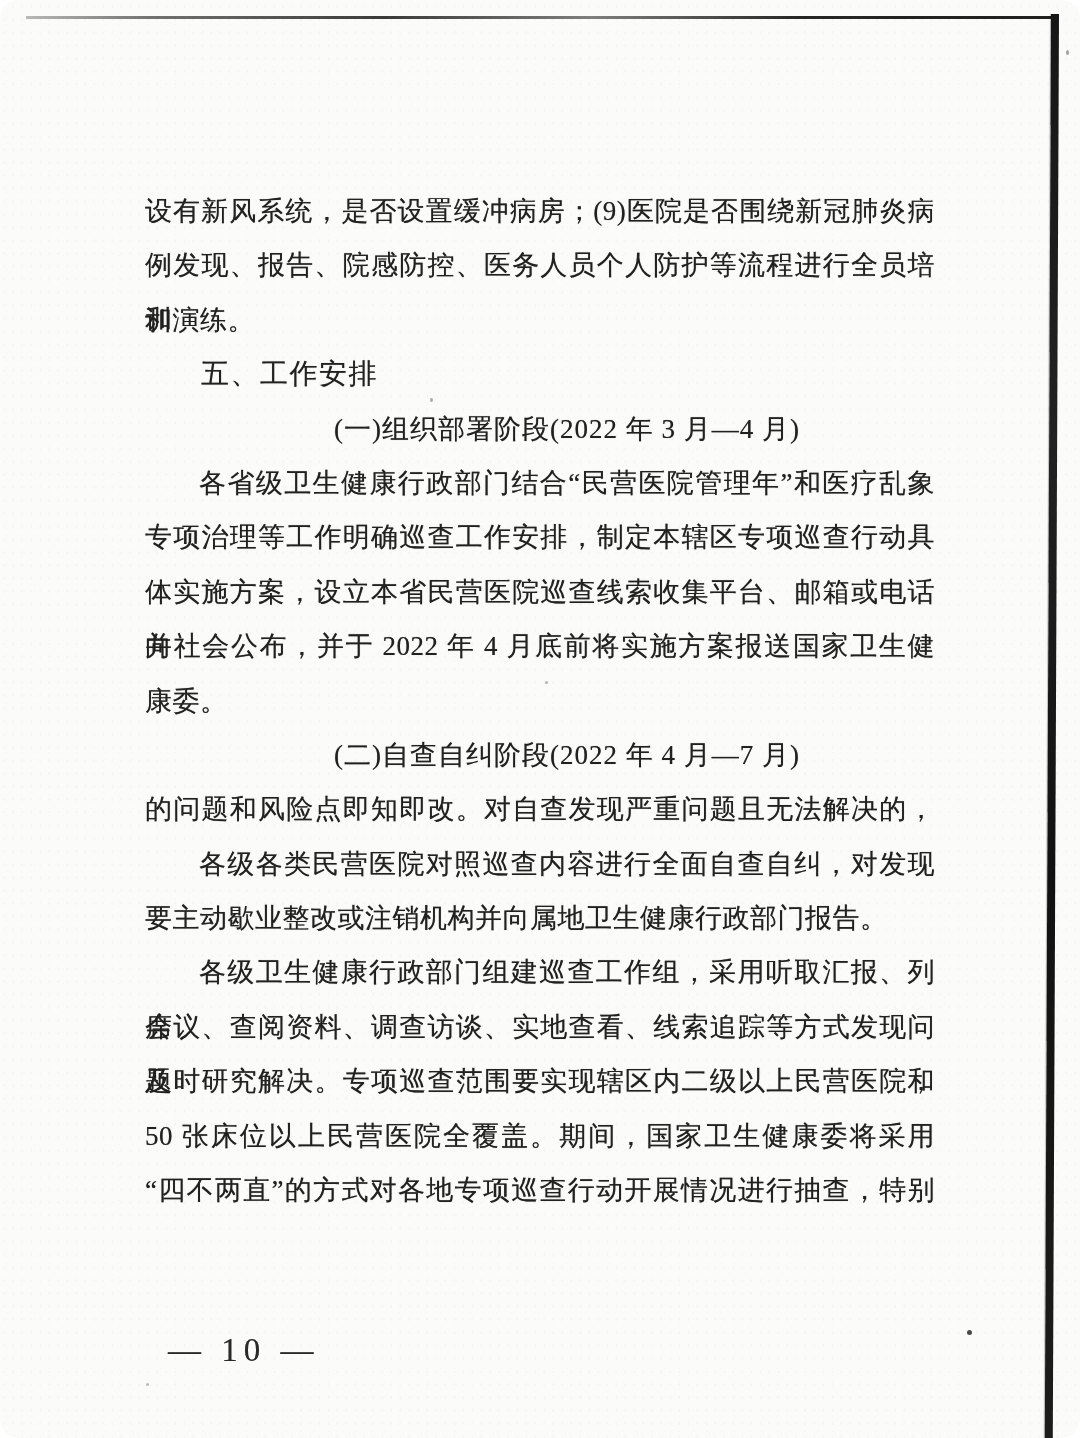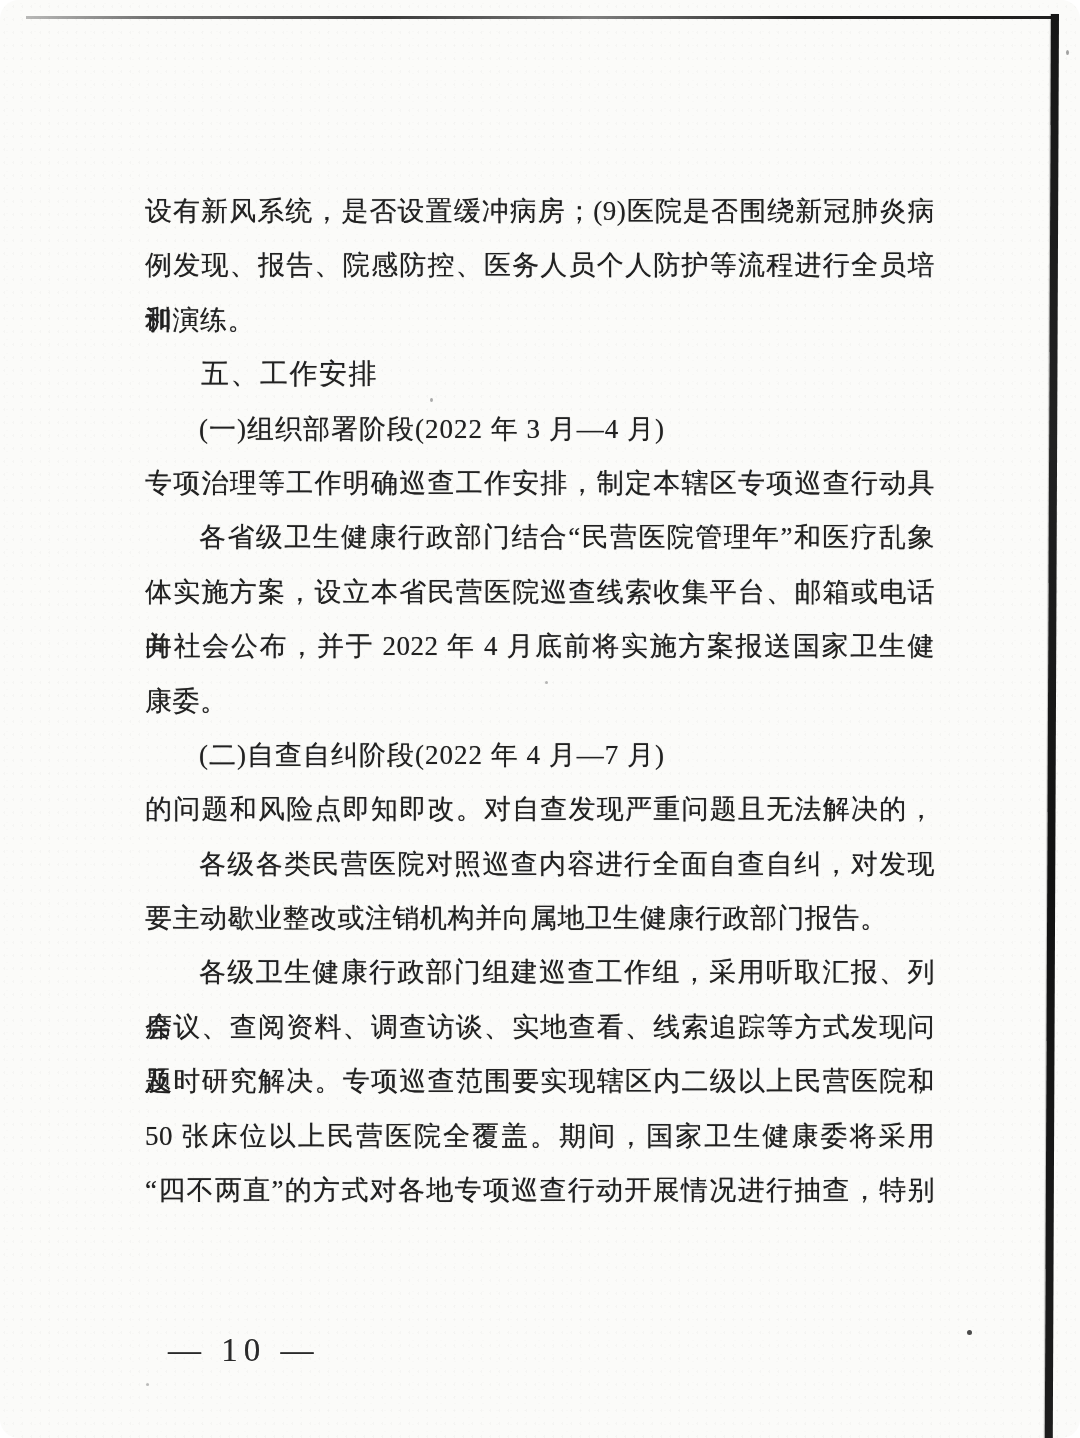--- a/index.html
+++ b/index.html
@@ -68,21 +68,21 @@
     text-align-last: justify;
     text-justify: inter-character;
   }
   .ind { text-indent: 2em; }
   .h1 {
     font-family: "Liberation Sans", "DejaVu Sans", sans-serif;
     font-weight: normal;
     letter-spacing: 1.5px;
     font-size: 28px;
   }
-  .h2 { letter-spacing: 1px; }
+  .h2 { letter-spacing: 1px; text-align: center; }
   .footer-pageno {
     position: absolute;
     left: 168px;
     top: 1332px;
     font-size: 33px;
     color: #2a2a2a;
     letter-spacing: 6px;
     text-shadow: 0 0 0.6px rgba(20,20,20,0.5);
   }
   .speckle {
@@ -103,22 +103,22 @@
 
   <div class="top-rule"></div>
   <div class="right-rule"></div>
 
   <div class="content">
     <div class="ln jf">设有新风系统，是否设置缓冲病房；(9)医院是否围绕新冠肺炎病</div>
     <div class="ln jf">例发现、报告、院感防控、医务人员个人防护等流程进行全员培训</div>
     <div class="ln">和演练。</div>
     <div class="ln h1 ind">五、工作安排</div>
     <div class="ln h2 ind">(一)组织部署阶段(2022 年 3 月—4 月)</div>
+    <div class="ln jf ind">各省级卫生健康行政部门结合“民营医院管理年”和医疗乱象</div>
     <div class="ln jf">专项治理等工作明确巡查工作安排，制定本辖区专项巡查行动具</div>
-    <div class="ln jf ind">各省级卫生健康行政部门结合“民营医院管理年”和医疗乱象</div>
     <div class="ln jf">体实施方案，设立本省民营医院巡查线索收集平台、邮箱或电话并</div>
     <div class="ln jf">向社会公布，并于 2022 年 4 月底前将实施方案报送国家卫生健</div>
     <div class="ln">康委。</div>
     <div class="ln h2 ind">(二)自查自纠阶段(2022 年 4 月—7 月)</div>
     <div class="ln jf">的问题和风险点即知即改。对自查发现严重问题且无法解决的，</div>
     <div class="ln jf ind">各级各类民营医院对照巡查内容进行全面自查自纠，对发现</div>
     <div class="ln">要主动歇业整改或注销机构并向属地卫生健康行政部门报告。</div>
     <div class="ln jf ind">各级卫生健康行政部门组建巡查工作组，采用听取汇报、列席</div>
     <div class="ln jf">会议、查阅资料、调查访谈、实地查看、线索追踪等方式发现问题，</div>
     <div class="ln jf">及时研究解决。专项巡查范围要实现辖区内二级以上民营医院和</div>

